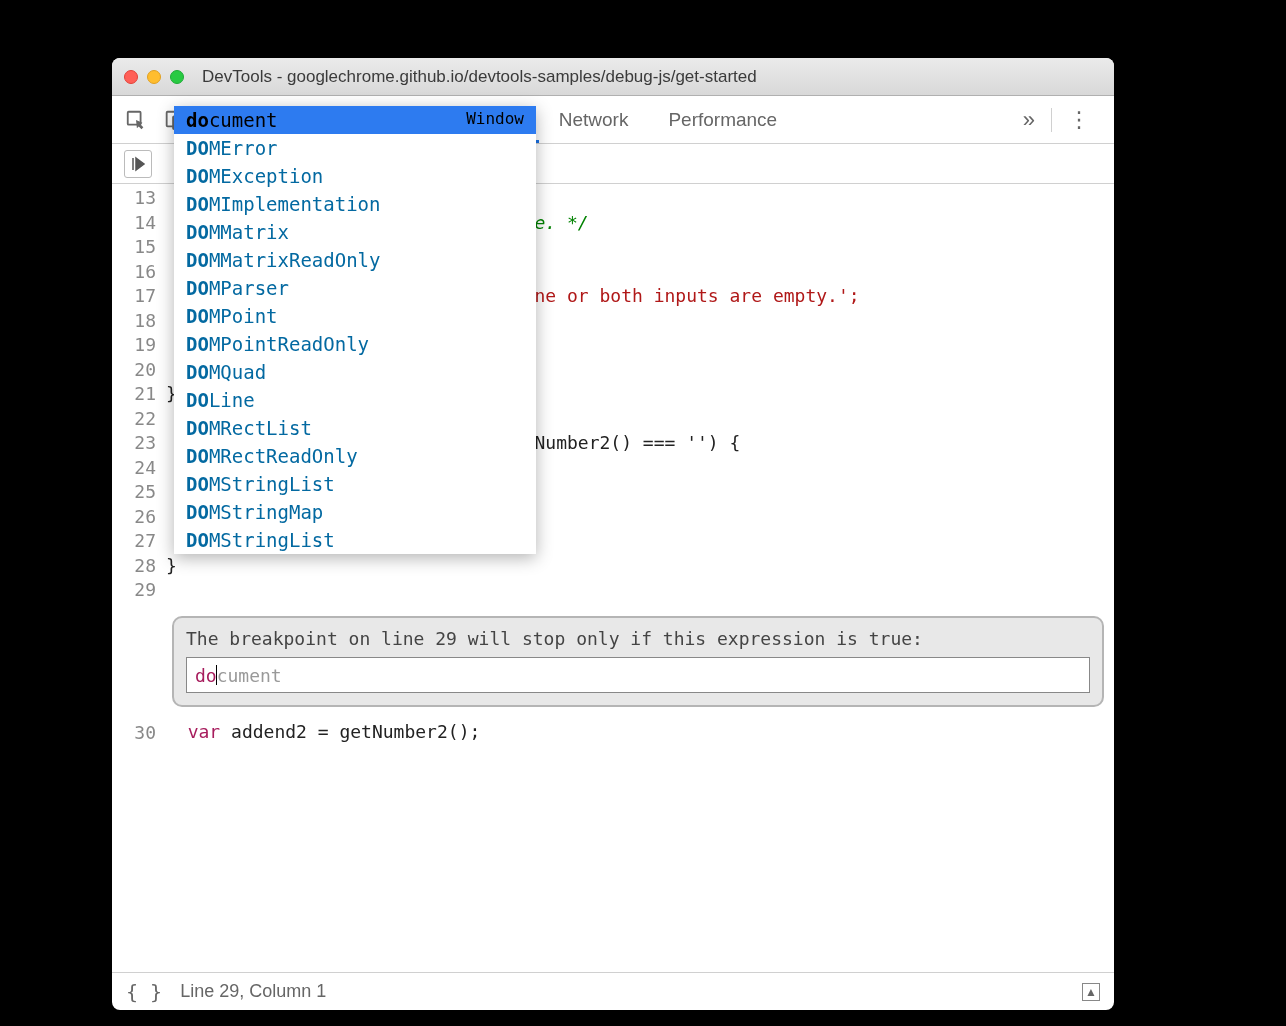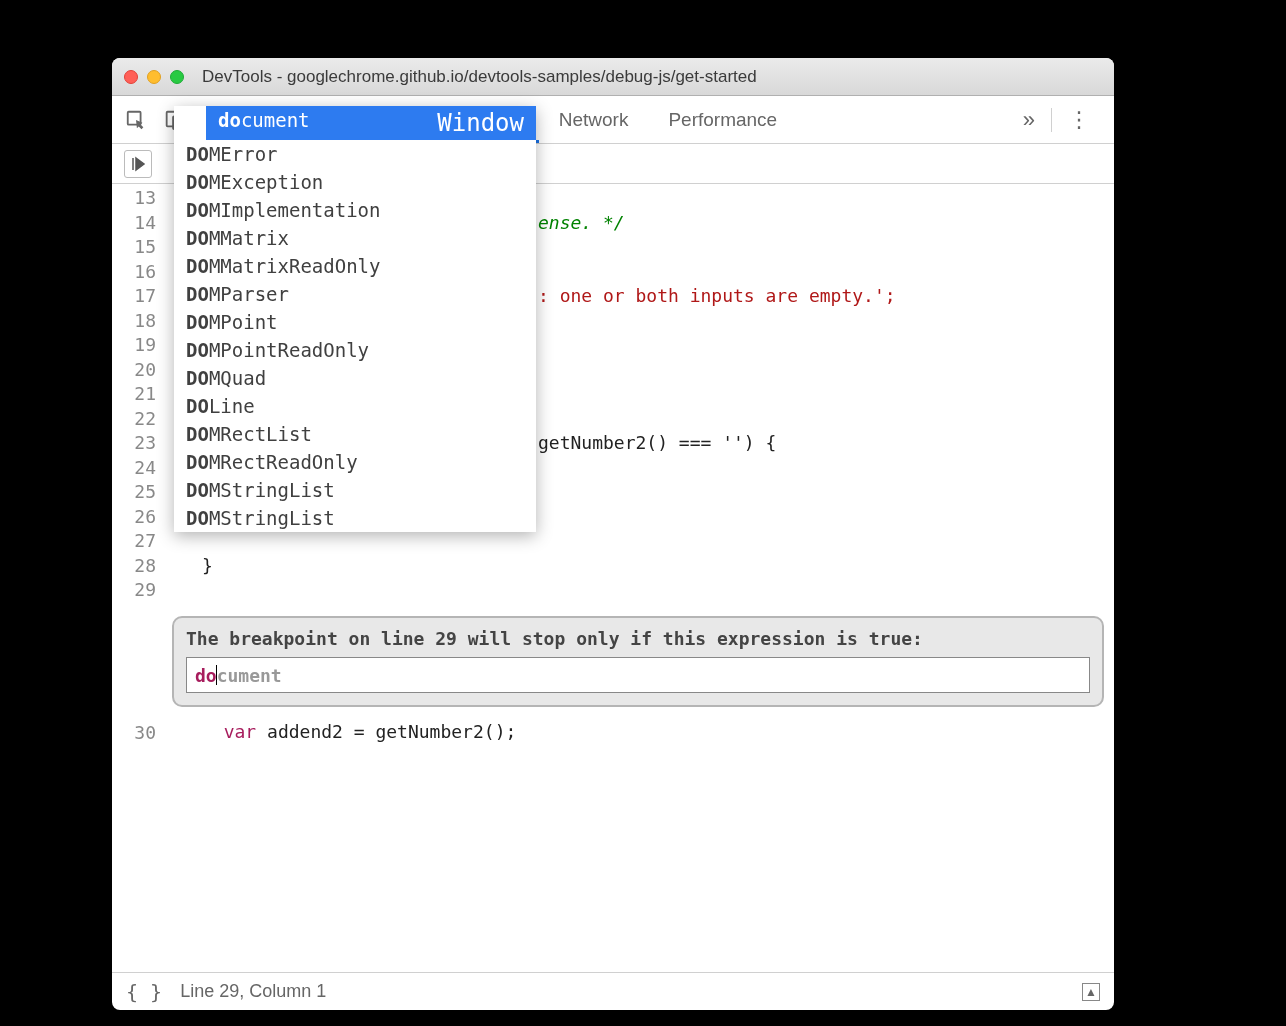--- a/index.html
+++ b/index.html
@@ -86,21 +86,20 @@
   color: #555;
 }
 
 .editor-area {
   flex: 1;
   display: flex;
   position: relative;
   overflow: hidden;
   font-family: Menlo, Monaco, Consolas, monospace;
   font-size: 18px;
-  gap: 36px;
 }
 .gutter {
   width: 54px;
   text-align: right;
   padding-right: 10px;
   color: #888;
   background: #fff;
   line-height: 24.5px;
   padding-top: 2px;
 }
@@ -120,21 +119,20 @@
   left: 60px;
   right: 10px;
   top: 432px;
   background: #e8e8e8;
   border: 2px solid #b5b5b5;
   border-radius: 10px;
   padding: 10px 12px 12px 12px;
   font-family: Menlo, Monaco, monospace;
   font-size: 18px;
   color: #444;
-  font-weight: bold;
 }
 .bp-input {
   width: 100%;
   margin-top: 8px;
   height: 36px;
   border: 1px solid #888;
   background: #fff;
   padding: 0 8px;
   font-family: Menlo, Monaco, monospace;
   font-size: 18px;
@@ -158,26 +156,26 @@
   background: #fff;
   box-shadow: 0 4px 16px rgba(0,0,0,0.3);
   font-family: Menlo, Monaco, monospace;
   font-size: 19px;
   z-index: 100;
 }
 .ac-item {
   padding: 3px 12px;
   display: flex;
   justify-content: space-between;
-  color: #404040;
+  color: #0369a1;
   cursor: pointer;
 }
-.ac-item.selected { background: #2d7bf0; color: #ffffff; margin-left: 32px; }
+.ac-item.selected { background: #2d7bf0; color: #000000; }
 .ac-match { font-weight: bold; }
-.ac-type { font-size: 24px; }
+.ac-type { font-size: 16px; }
 
 .statusbar {
   height: 38px;
   border-top: 1px solid #d0d0d0;
   display: flex;
   align-items: center;
   padding: 0 14px;
   font-size: 18px;
   color: #666;
   gap: 18px;
@@ -342,16 +340,19 @@
       <div class="ac-item">
         <span><span class="ac-match">DO</span><span>MRectList</span></span>
       </div>
       <div class="ac-item">
         <span><span class="ac-match">DO</span><span>MRectReadOnly</span></span>
       </div>
       <div class="ac-item">
         <span><span class="ac-match">DO</span><span>MStringList</span></span>
       </div>
       <div class="ac-item">
+        <span><span class="ac-match">DO</span><span>MStringMap</span></span>
+      </div>
+      <div class="ac-item">
         <span><span class="ac-match">DO</span><span>MStringList</span></span>
       </div>
     </div>
 </div>
 
 </body></html>

